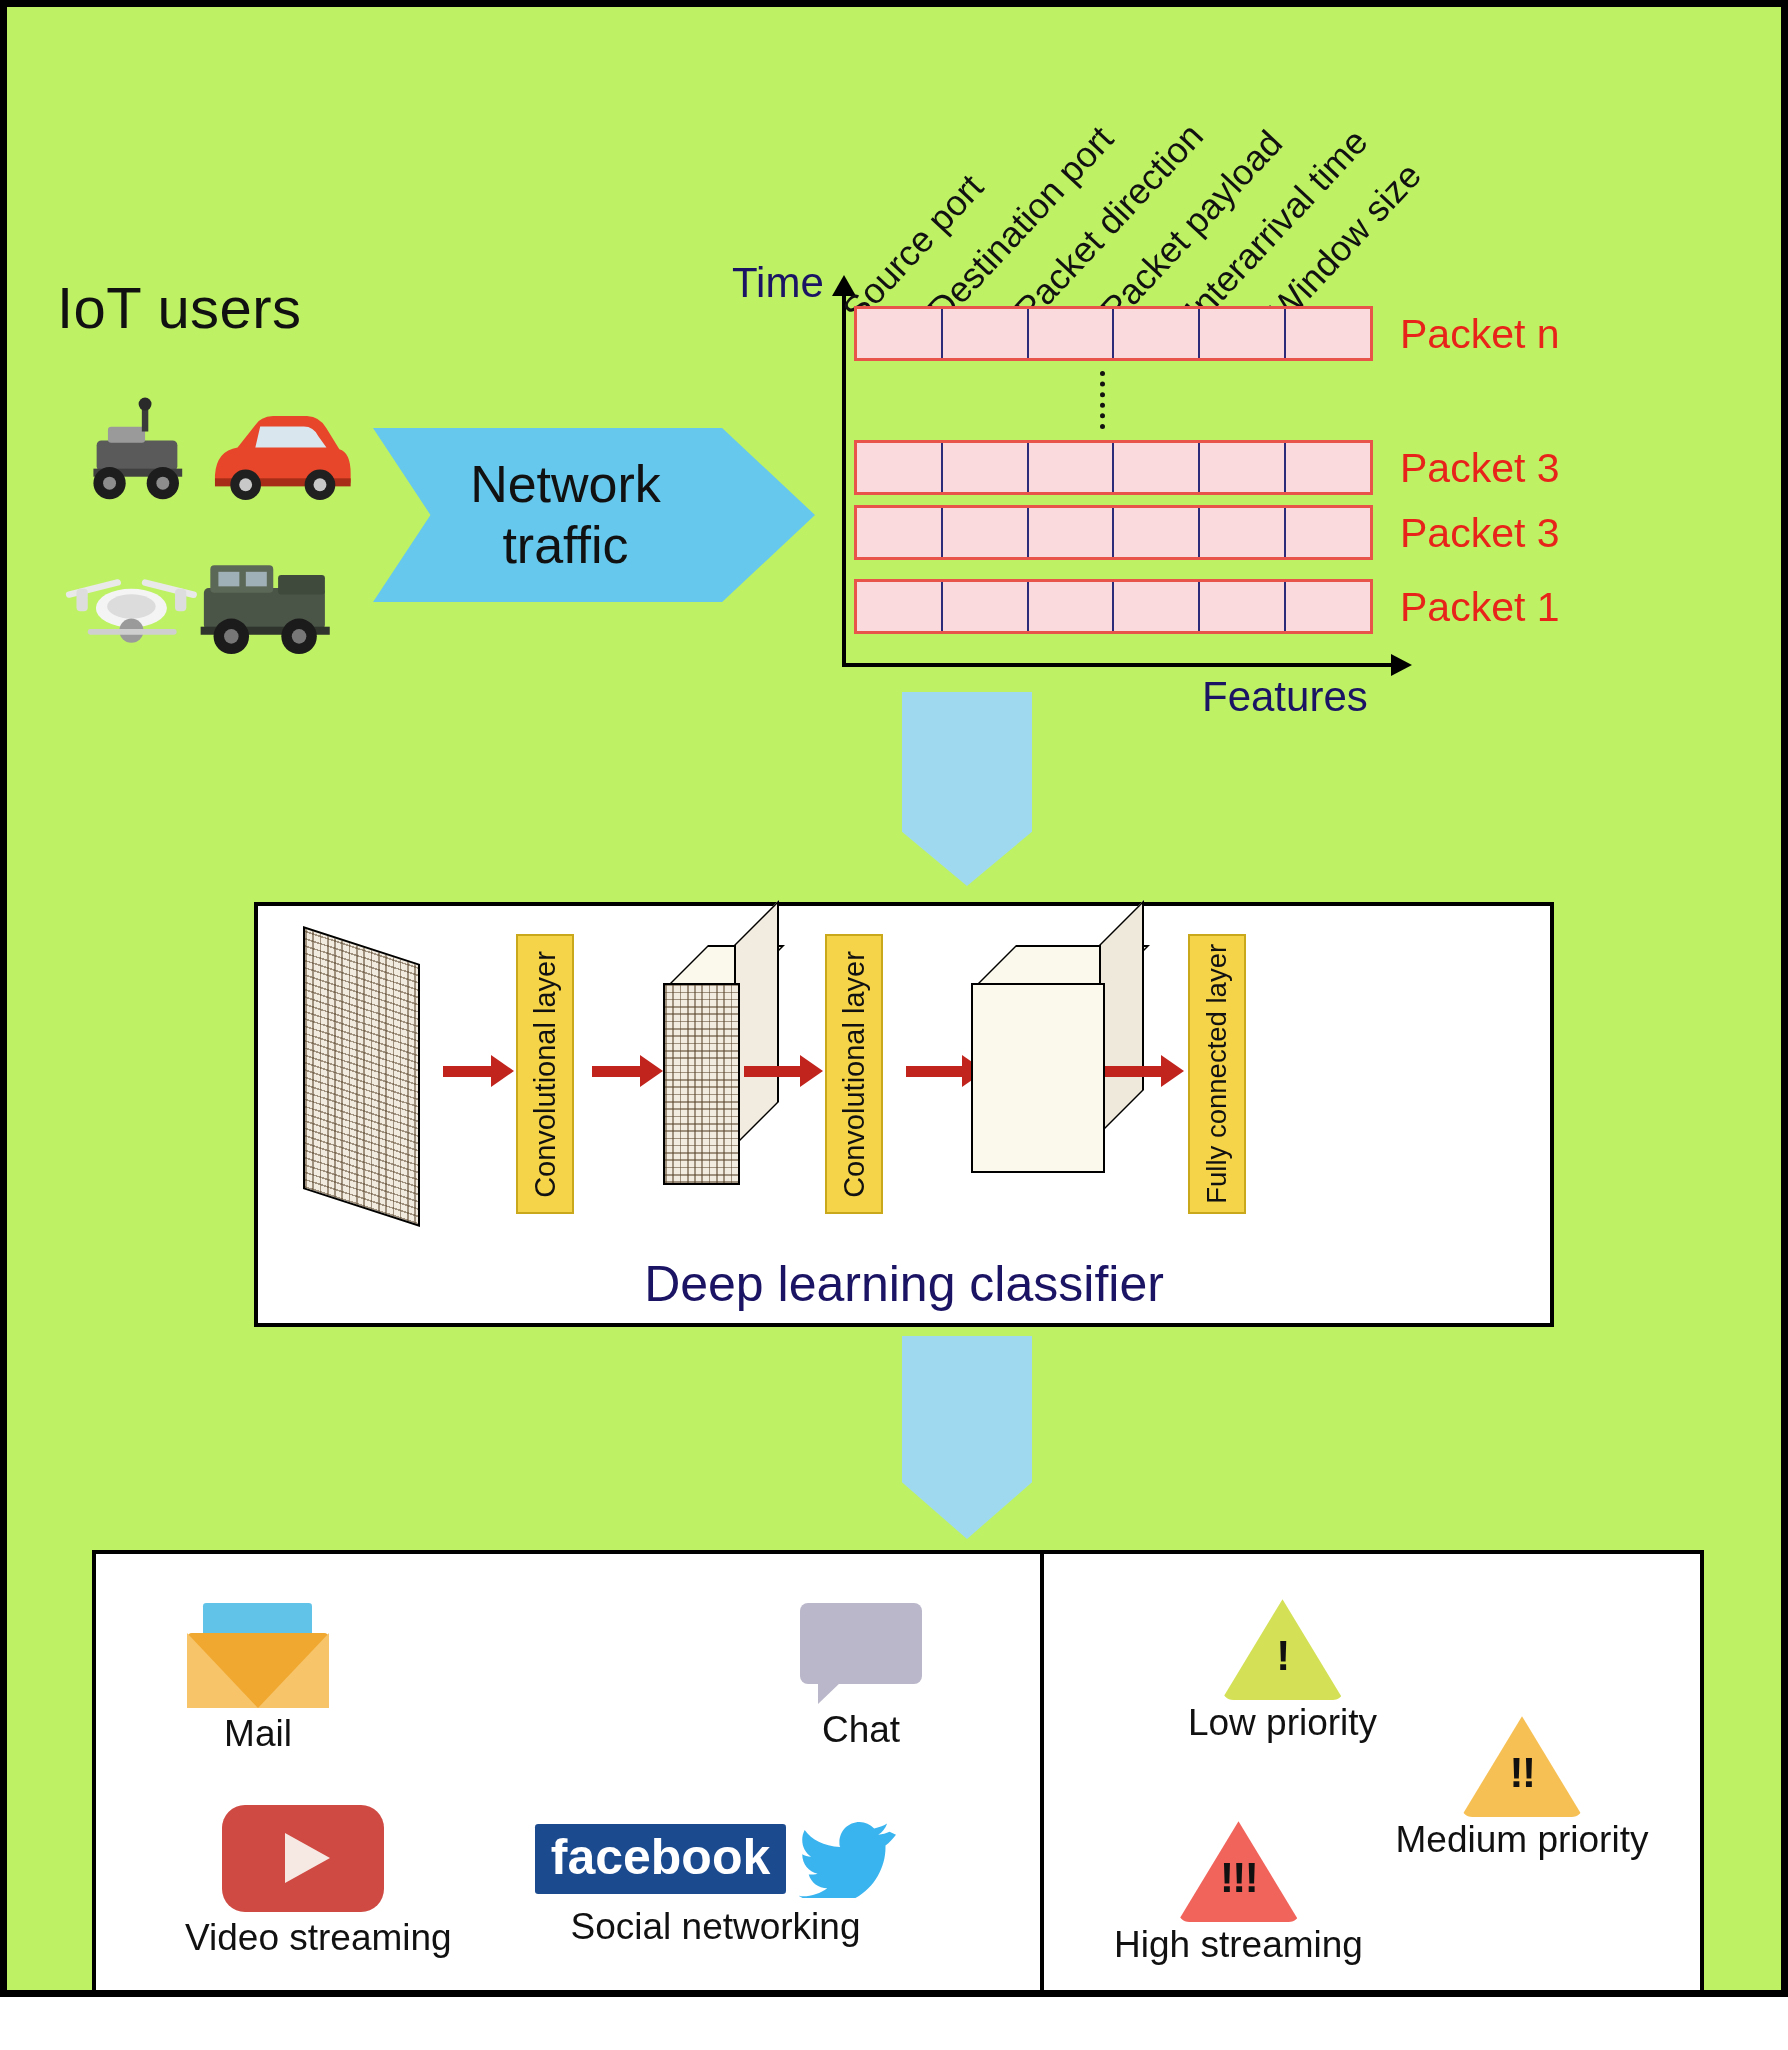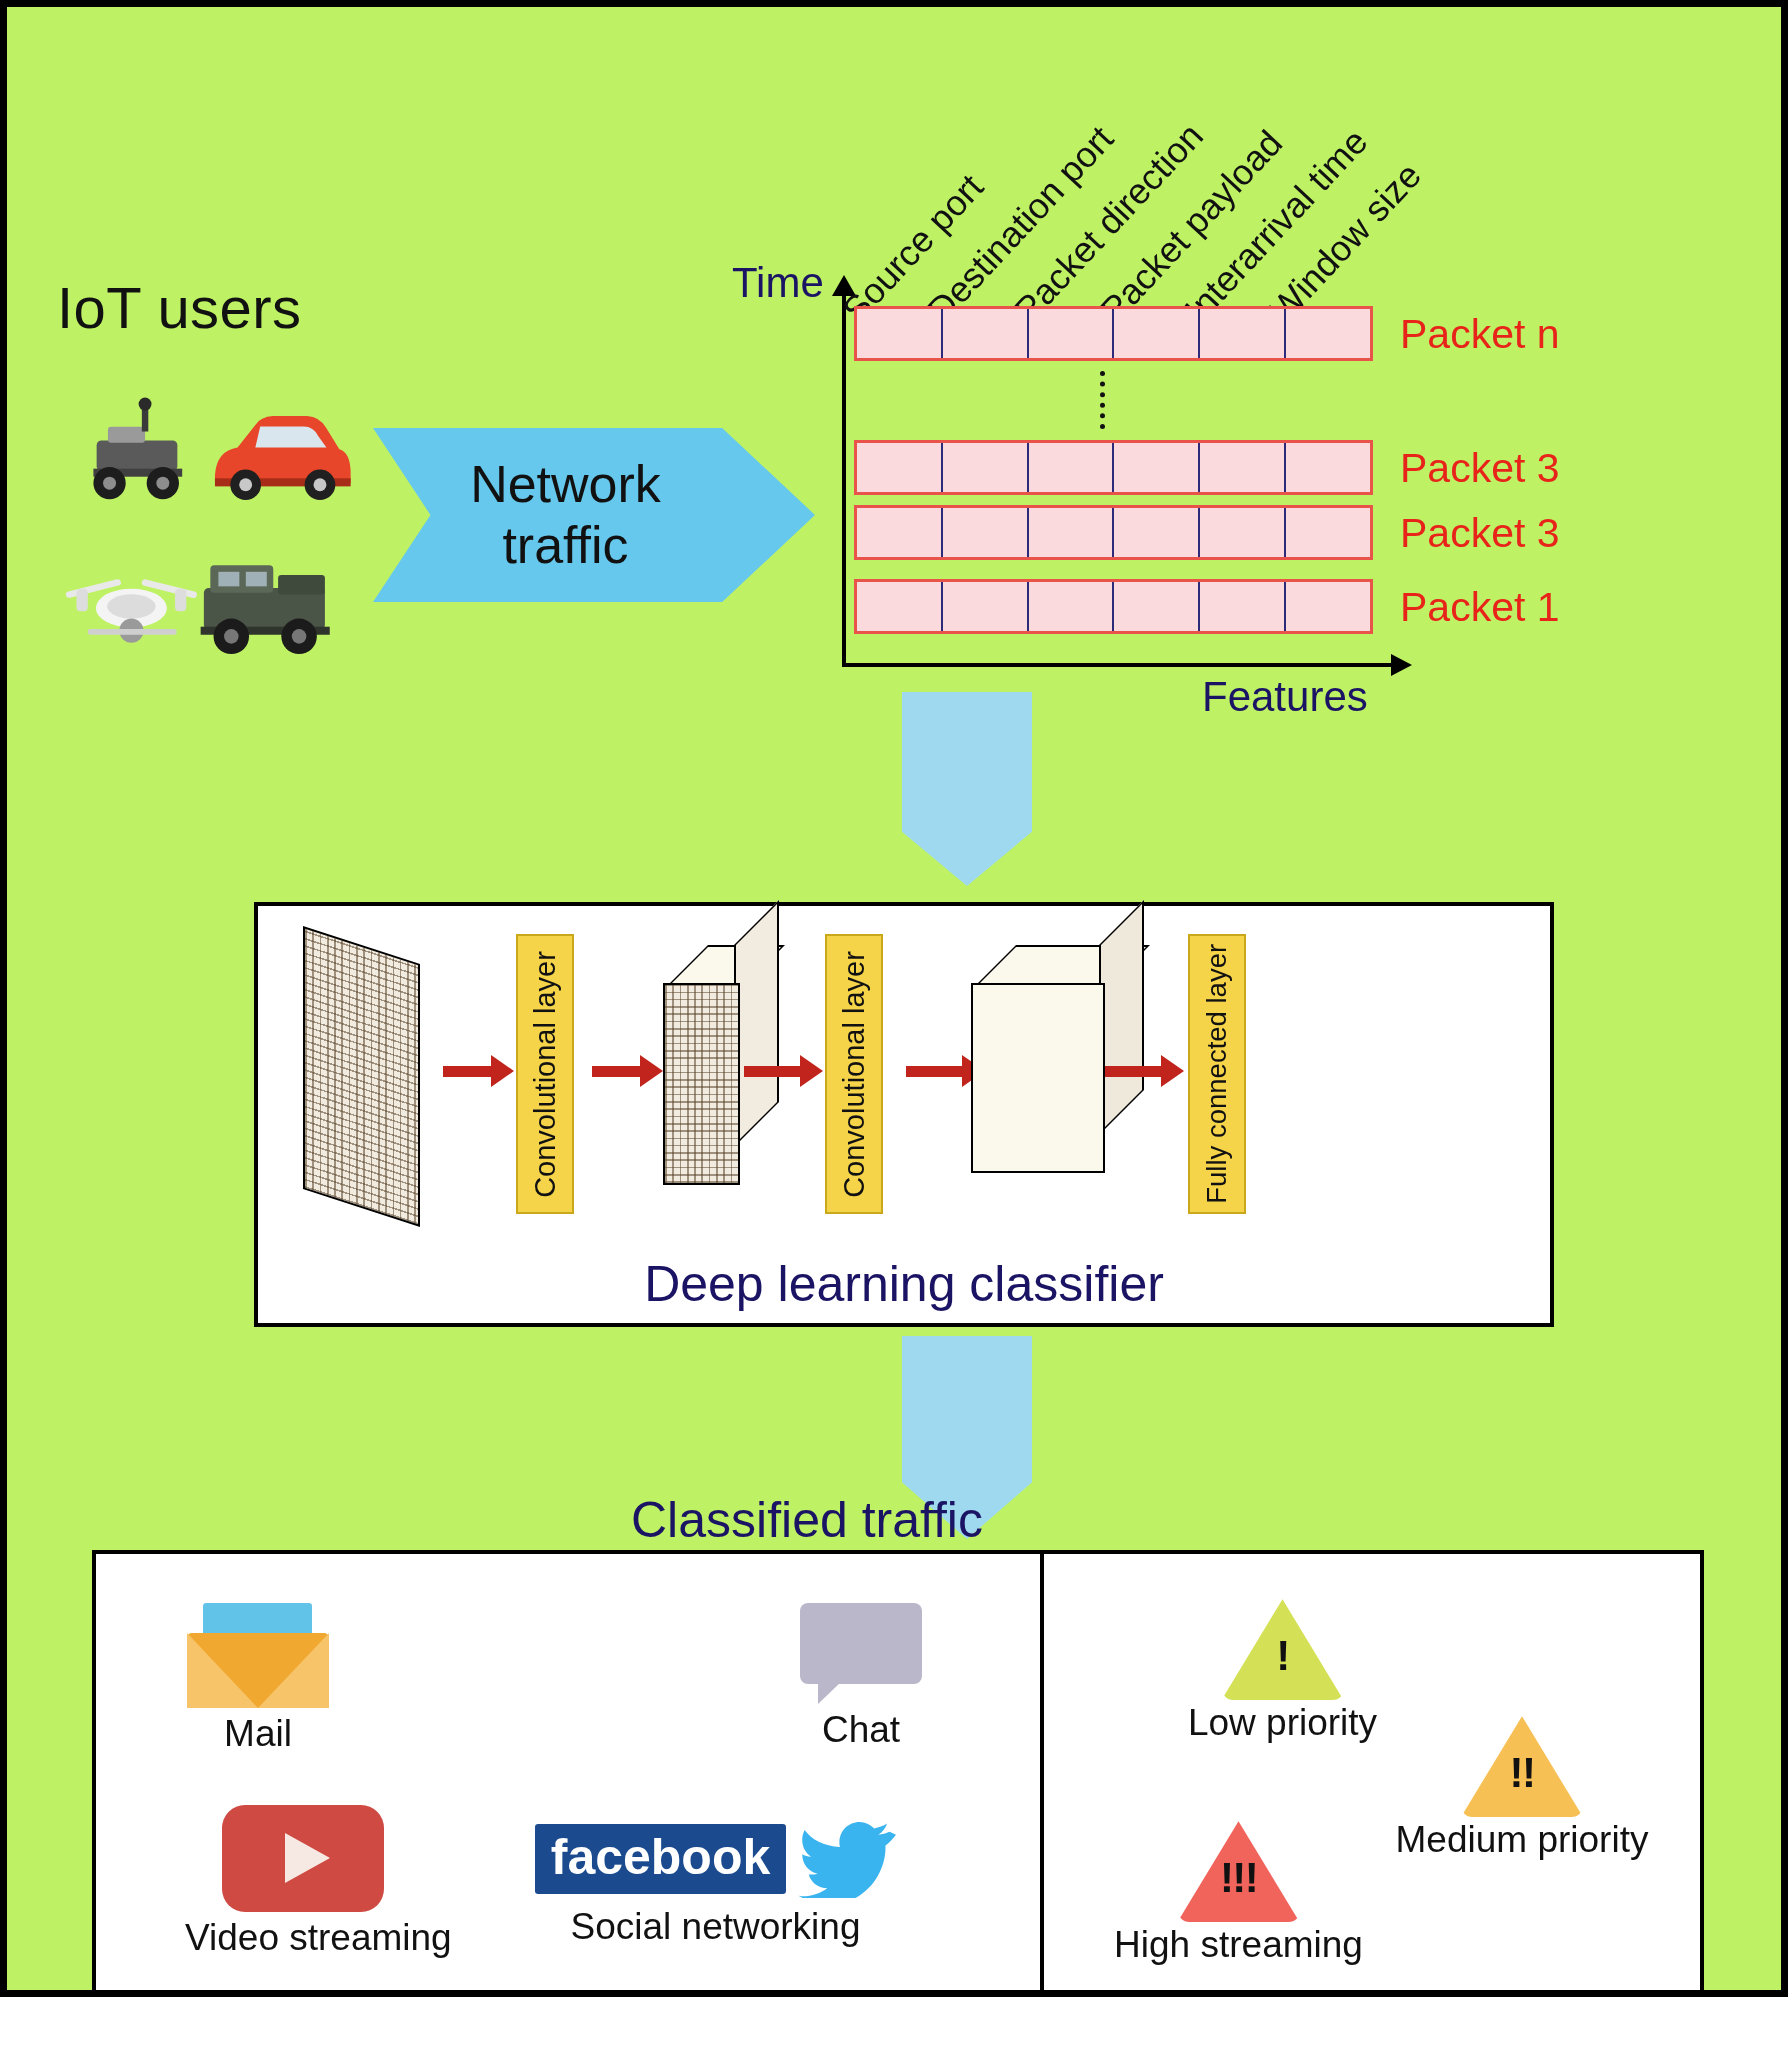--- a/index.html
+++ b/index.html
@@ -550,21 +550,20 @@
 
     <div class="yellow-layer" id="fc1">
       <span>Fully connected layer</span>
     </div>
 
     <div id="dl-title">Deep learning classifier</div>
   </div>
 
   <div id="ct-box">
     <div id="ct-divider"></div>
-    <div id="ct-title">Classified traffic</div>
 
     <div class="app-item" style="left:77px; top:49px; width:170px;">
       <div class="mail-ico">
         <div class="letter"></div>
           <div class="body"></div>
           <div class="flapL"></div>
           <div class="flapR"></div>
       </div>
       <div class="cap">Mail</div>
     </div>

